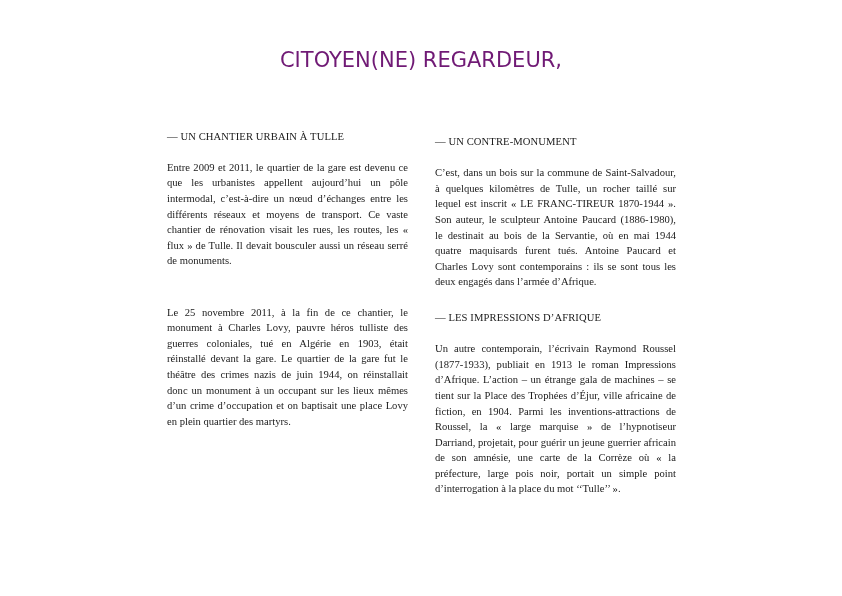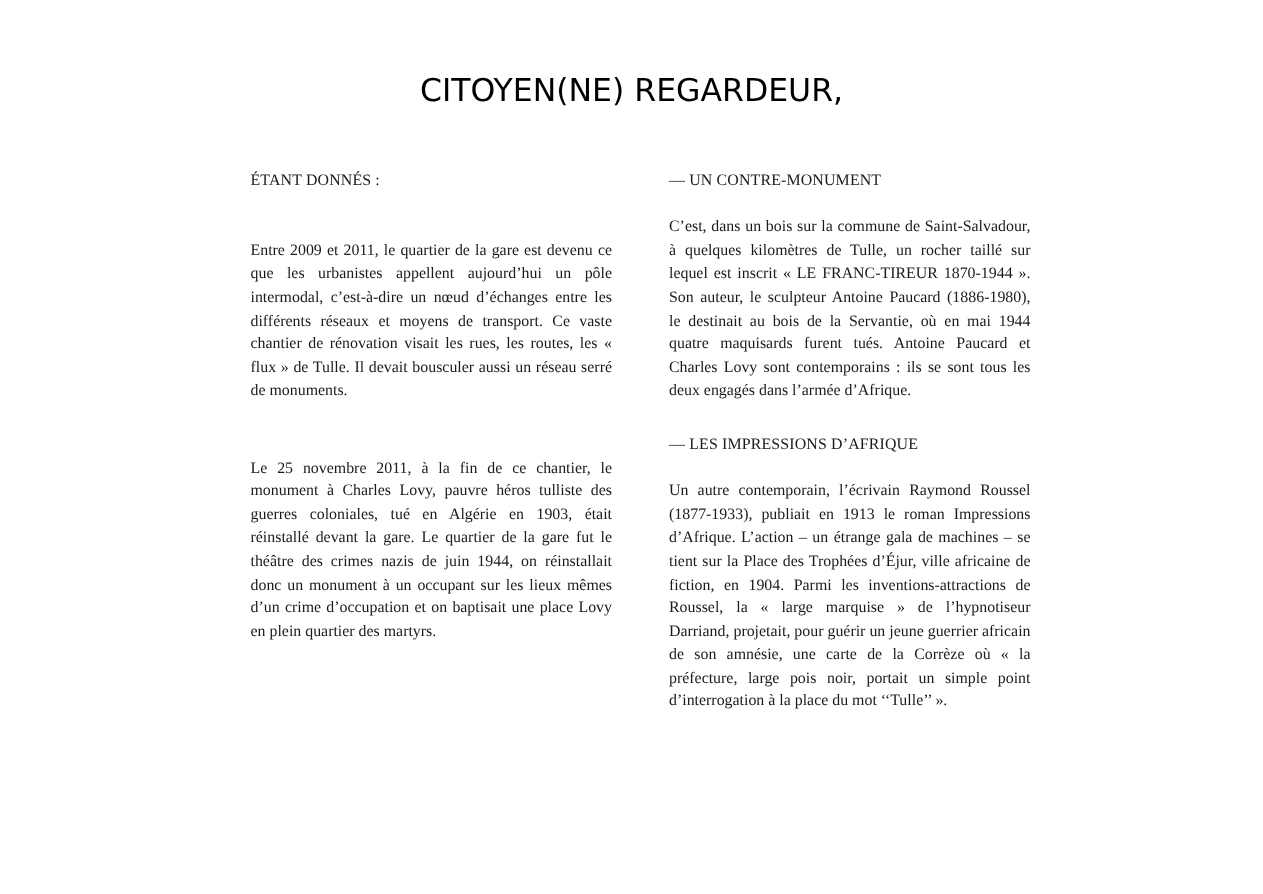--- a/index.html
+++ b/index.html
@@ -3,44 +3,44 @@
   <meta charset="utf-8">
   <style>
     html, body { margin: 0; padding: 0; }
     body {
       width: 842px; height: 596px; background: #ffffff; position: relative;
       overflow: hidden; color: #111;
     }
     .title {
       position: absolute; left: 0; right: 0; top: 48px; text-align: center;
       font-family: "DejaVu Sans", sans-serif; font-size: 21px; font-weight: 400;
-      letter-spacing: 0px; color: #000000;
+      letter-spacing: 0px; color: #701a75;
     }
     .col {
       position: absolute; top: 113px; width: 241px;
       font-family: "Liberation Serif", serif; font-size: 10.6px; line-height: 15.6px;
       color: #1a1a1a;
     }
     .col.left { left: 167px; }
-    .col.right { left: 446px; }
+    .col.right { left: 435px; margin-top: 21px; }
     .head {
       font-size: 10.6px; letter-spacing: 0.1px; margin: 0; height: 15.6px;
     }
     .para { text-align: justify; margin: 0; font-family: Liberation Serif, serif; }
     .gap1 { height: 15.6px; }
     .gap2 { height: 20px; }
   </style>
 </head>
 <body>
 
 <div class="title">CITOYEN(NE) REGARDEUR,</div>
 
 <div class="col left">
-  <p class="head">ÉTANT DONNÉS :</p>
   <div class="gap1"></div>
+  <p class="head">— UN CHANTIER URBAIN À TULLE</p>
   <div class="gap1"></div>
   <p class="para">Entre 2009 et 2011, le quartier de la gare est devenu ce que les urbanistes appellent aujourd’hui un pôle intermodal, c’est-à-dire un nœud d’échanges entre les différents réseaux et moyens de transport. Ce vaste chantier de rénovation visait les rues, les routes, les « flux » de Tulle. Il devait bousculer aussi un réseau serré de monuments.</p>
   <div class="gap2"></div>
   <div class="gap1"></div>
   <p class="para">Le 25 novembre 2011, à la fin de ce chantier, le monument à Charles Lovy, pauvre héros tulliste des guerres coloniales, tué en Algérie en 1903, était réinstallé devant la gare. Le quartier de la gare fut le théâtre des crimes nazis de juin 1944, on réinstallait donc un monument à un occupant sur les lieux mêmes d’un crime d’occupation et on baptisait une place Lovy en plein quartier des martyrs.</p>
 </div>
 
 <div class="col right">
   <p class="head">— UN CONTRE-MONUMENT</p>
   <div class="gap1"></div>

